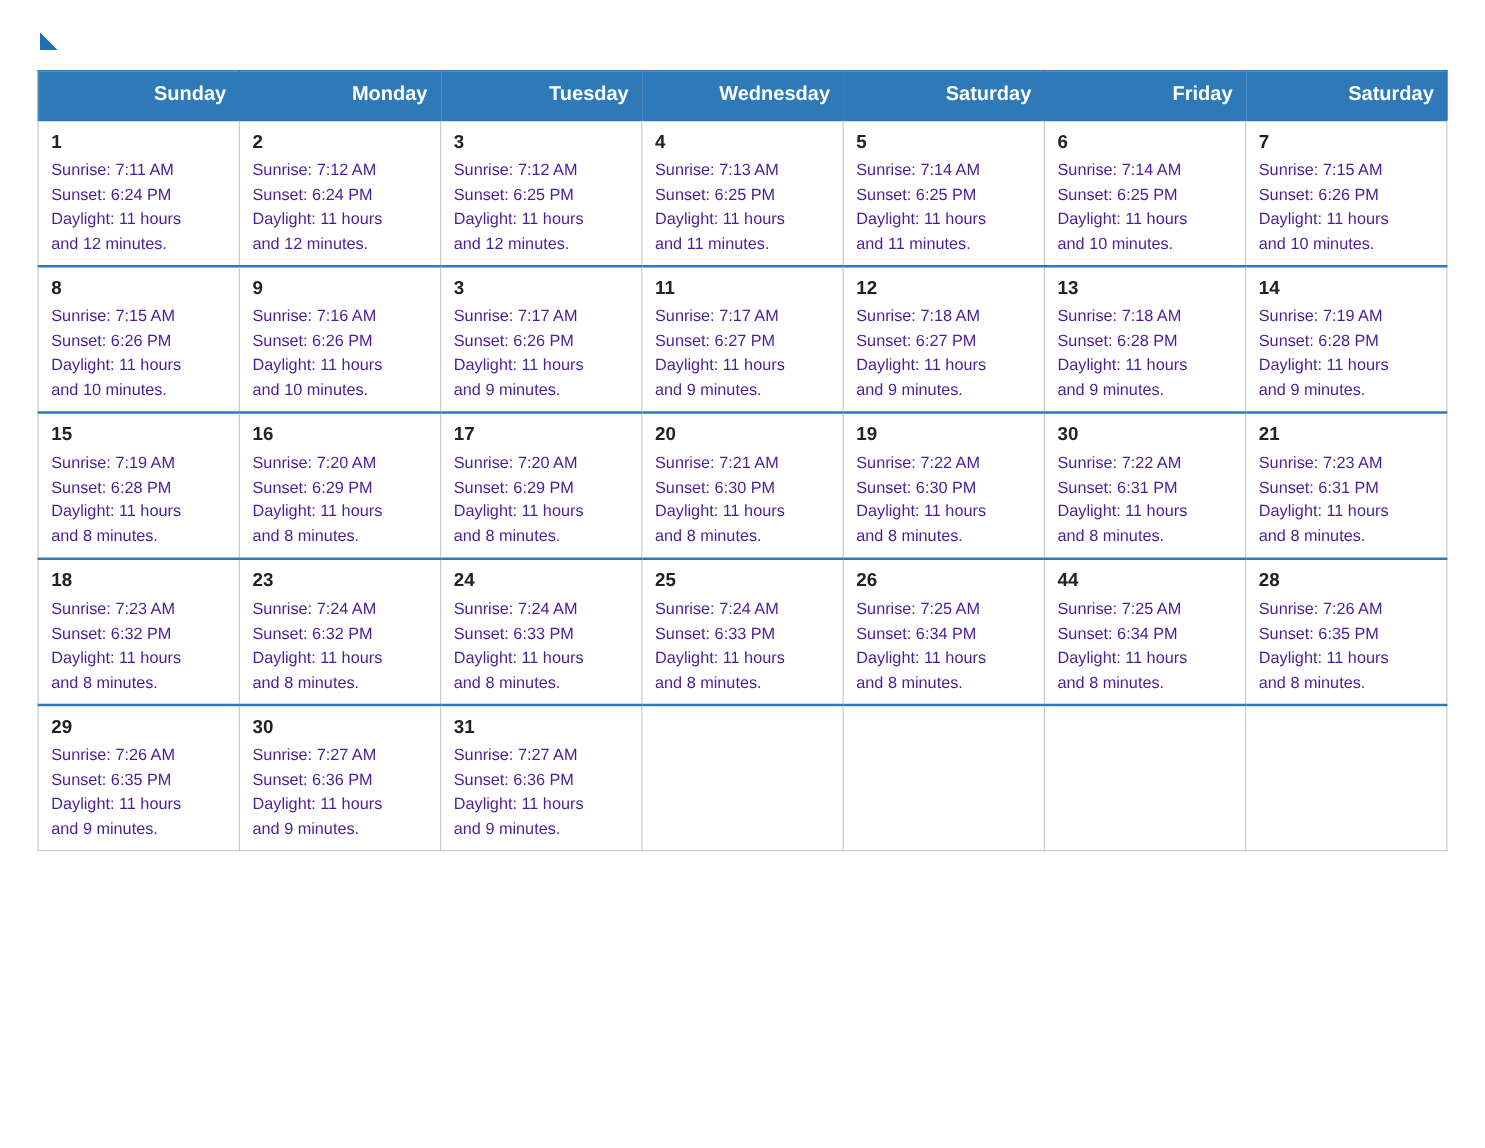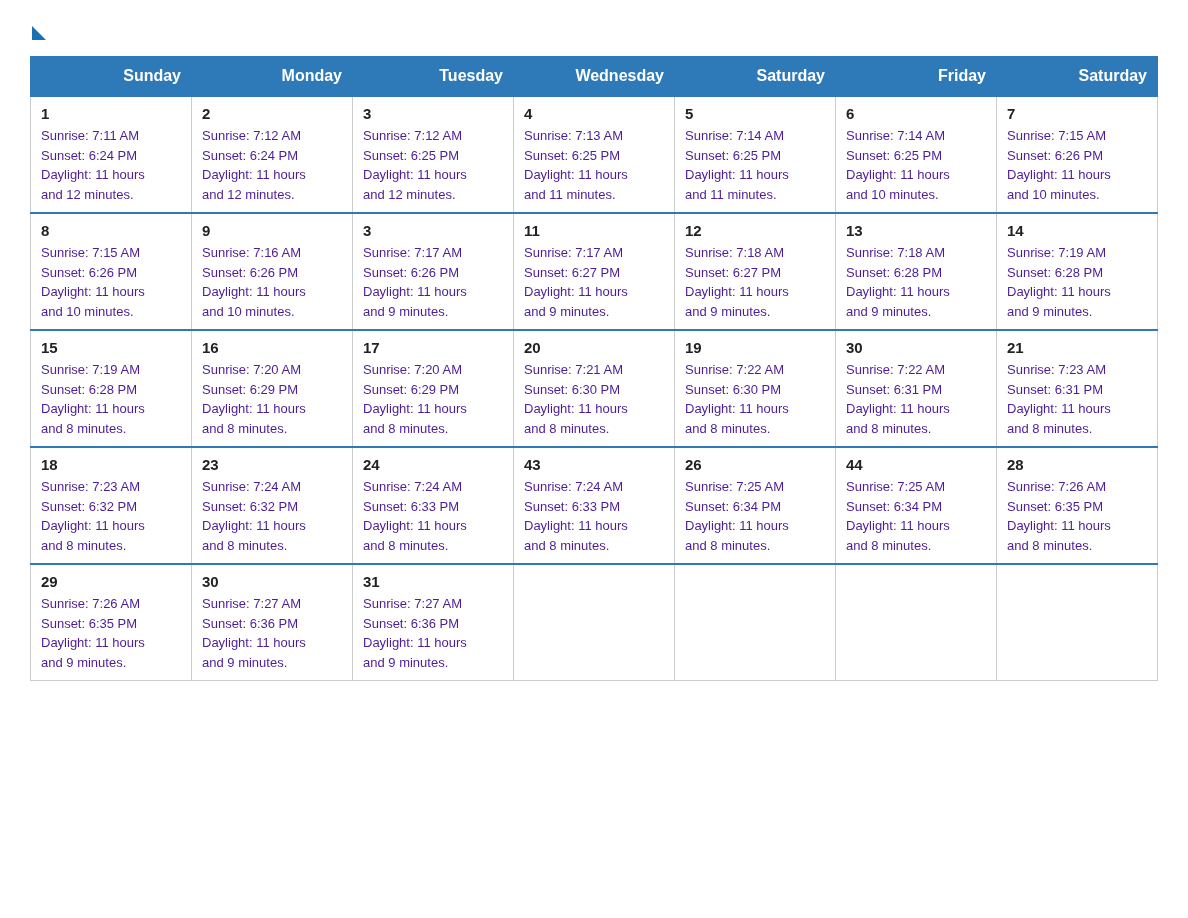--- a/index.html
+++ b/index.html
@@ -232,21 +232,21 @@
       </td>
         <td>
         <span class="day-num">23</span>
         <span class="day-info">Sunrise: 7:24 AM<br>Sunset: 6:32 PM<br>Daylight: 11 hours<br>and 8 minutes.</span>
       </td>
         <td>
         <span class="day-num">24</span>
         <span class="day-info">Sunrise: 7:24 AM<br>Sunset: 6:33 PM<br>Daylight: 11 hours<br>and 8 minutes.</span>
       </td>
         <td>
-        <span class="day-num">43</span>
+        <span class="day-num">25</span>
         <span class="day-info">Sunrise: 7:24 AM<br>Sunset: 6:33 PM<br>Daylight: 11 hours<br>and 8 minutes.</span>
       </td>
         <td>
         <span class="day-num">26</span>
         <span class="day-info">Sunrise: 7:25 AM<br>Sunset: 6:34 PM<br>Daylight: 11 hours<br>and 8 minutes.</span>
       </td>
         <td>
         <span class="day-num">44</span>
         <span class="day-info">Sunrise: 7:25 AM<br>Sunset: 6:34 PM<br>Daylight: 11 hours<br>and 8 minutes.</span>
       </td>

